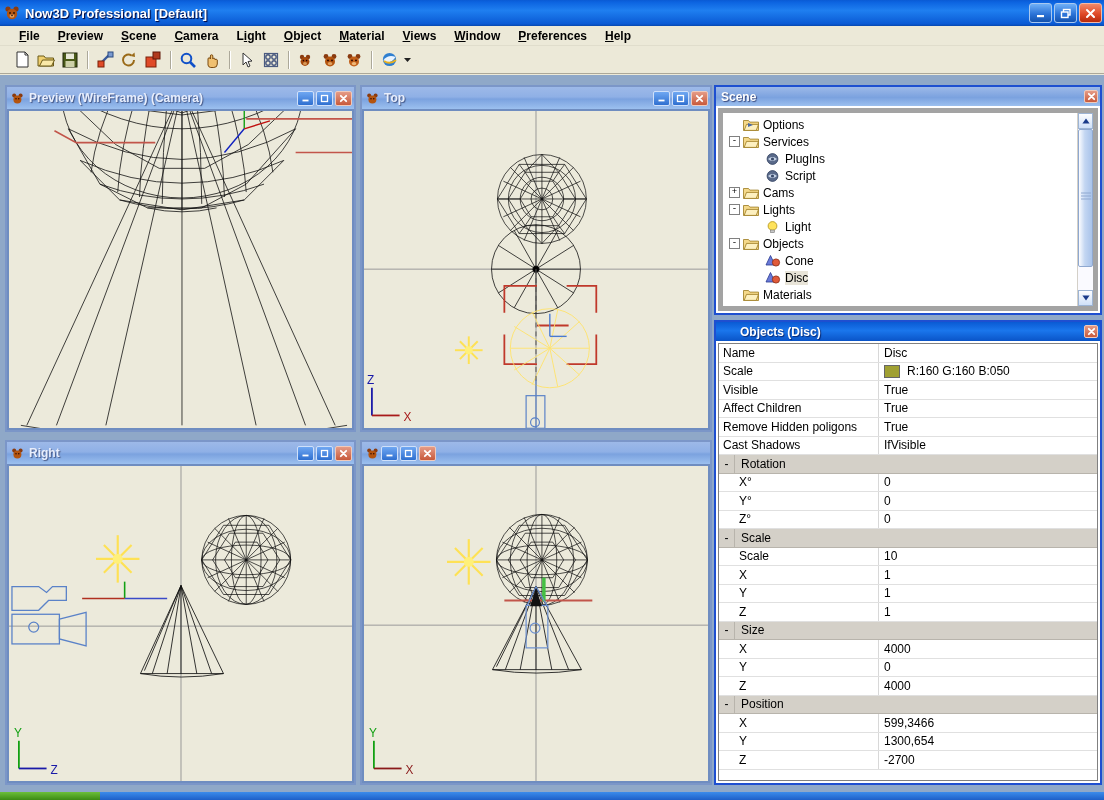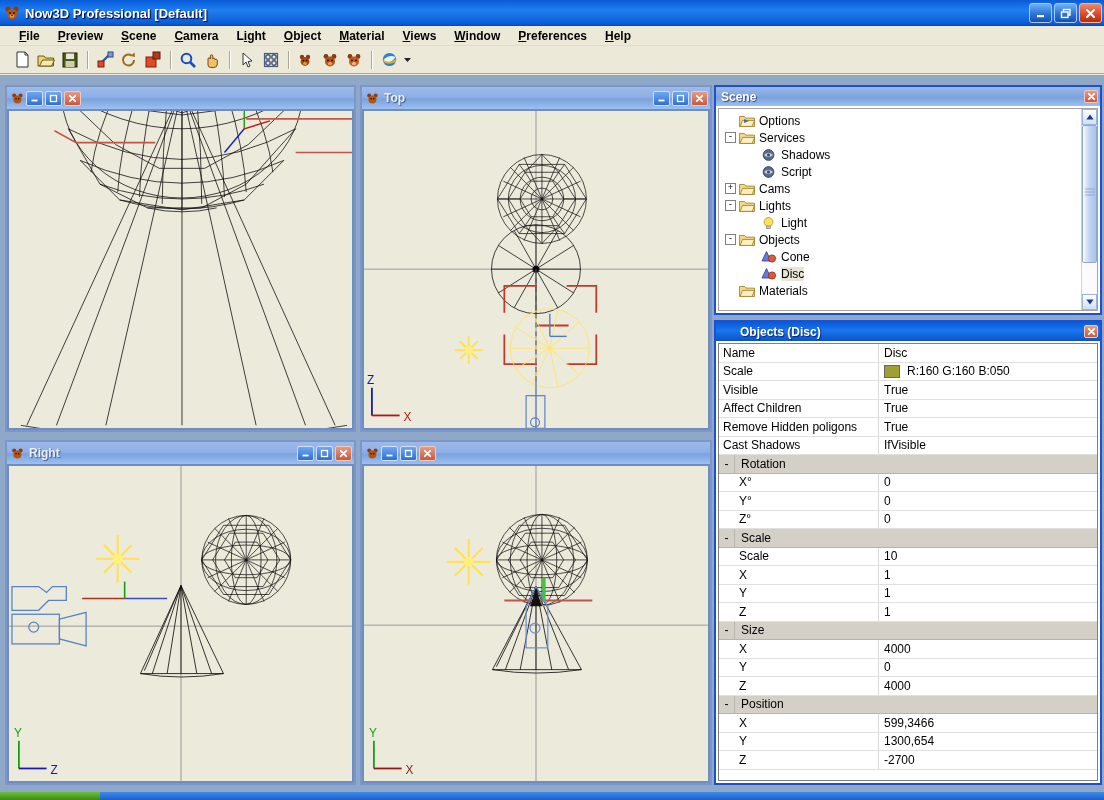--- a/index.html
+++ b/index.html
@@ -53,21 +53,21 @@
   .panel { position:absolute; border:2px solid #1e4fd0; background:#fff; }
   .panel-tb { height:19px; display:flex; align-items:center; padding:0 2px 0 5px; }
   .panel-tb.inactive { background:linear-gradient(to bottom,#9db9e8,#7ba2df 55%,#9cc0ef); }
   .panel-tb.active { background:linear-gradient(to bottom,#0a5ad4,#1a76ec 45%,#0a54c8);padding-left:24px; }
   .panel-title { font-size:12px; font-weight:bold; color:#fff; flex:1; text-shadow:1px 1px 1px rgba(0,0,50,.6); }
   .pbtn { width:14px; height:13px; border:1px solid #f0cabb; border-radius:2px;
           background:linear-gradient(to bottom,#e59b86,#c85a3c); display:flex; align-items:center;
           justify-content:center; cursor:pointer; }
   
   #tree-wrap { position:absolute; left:2px; right:2px; top:21px; bottom:2px; background:#fff;
-               border:1px solid #a3a3a3; display:flex; }
+               border:5px solid #a3a3a3; display:flex; }
   #tree { flex:1; padding:3px 0 0 6px; overflow:hidden; position:relative; }
   .tnode { display:flex; align-items:center; height:17px; font-size:12px; color:#000; white-space:nowrap; }
   .tnode .exp { width:11px; height:11px; border:1px solid #808080; background:#fff; font-size:9px;
                 line-height:9px; text-align:center; color:#000; margin-right:3px; flex:none; cursor:pointer;
                 font-family:"Liberation Mono", monospace; }
   .tnode .nospace { width:11px; margin-right:3px; flex:none; }
   .ticon { width:16px; height:14px; margin-right:4px; flex:none; }
   .tlabel.selected { background:#e8e4d8; }
   
   .vsb { width:16px; background:#f0f0f0; border-left:1px solid #d4d0c8; display:flex; flex-direction:column; }
@@ -264,20 +264,21 @@
       <div class="vp-tb">
         <span style="width:13px;height:13px;">
           <svg width="13" height="13">
               <circle cx="3.2" cy="3.6" r="2" fill="#8a3b10"></circle>
               <circle cx="9.6" cy="3.6" r="2" fill="#8a3b10"></circle>
               <circle cx="6.4" cy="7.6" r="4" fill="#b4540f"></circle>
               <circle cx="5" cy="6.8" r="0.7" fill="#200"></circle>
               <circle cx="7.8" cy="6.8" r="0.7" fill="#200"></circle>
             </svg>
         </span>
+        <span class="vp-title">Preview (WireFrame) (Camera)</span>
         <div class="vbtn">
             <svg width="9" height="9">
               <rect x="1.5" y="5.6" width="6" height="1.8" fill="#fff"></rect>
             </svg>
           </div>
         <div class="vbtn">
             <svg width="9" height="9">
               <rect x="1.5" y="1.5" width="6" height="6" fill="none" stroke="#fff" stroke-width="1.3"></rect>
             </svg>
           </div>
@@ -682,21 +683,21 @@
                 </svg></span>
               <span class="tlabel">Services</span>
             </div>
             <div class="tnode" style="padding-left: 22px;">
               <span class="nospace"></span>
               <span class="ticon"><svg width="16" height="14" viewBox="0 0 16 14">
                   <circle cx="7.5" cy="7" r="5.4" fill="#5a6a8a" stroke="#2a3a5a" stroke-width="0.8"></circle>
                   <path d="M3 7 q4.5 -4 9 0 q-4.5 4 -9 0" fill="#c9d6ea"></path>
                   <circle cx="7.5" cy="7" r="1.6" fill="#3a4a6a"></circle>
                 </svg></span>
-              <span class="tlabel">Shadows</span>
+              <span class="tlabel">PlugIns</span>
             </div>
             <div class="tnode" style="padding-left: 22px;">
               <span class="nospace"></span>
               <span class="ticon"><svg width="16" height="14" viewBox="0 0 16 14">
                   <circle cx="7.5" cy="7" r="5.4" fill="#5a6a8a" stroke="#2a3a5a" stroke-width="0.8"></circle>
                   <path d="M3 7 q4.5 -4 9 0 q-4.5 4 -9 0" fill="#c9d6ea"></path>
                   <circle cx="7.5" cy="7" r="1.6" fill="#3a4a6a"></circle>
                 </svg></span>
               <span class="tlabel">Script</span>
             </div>

